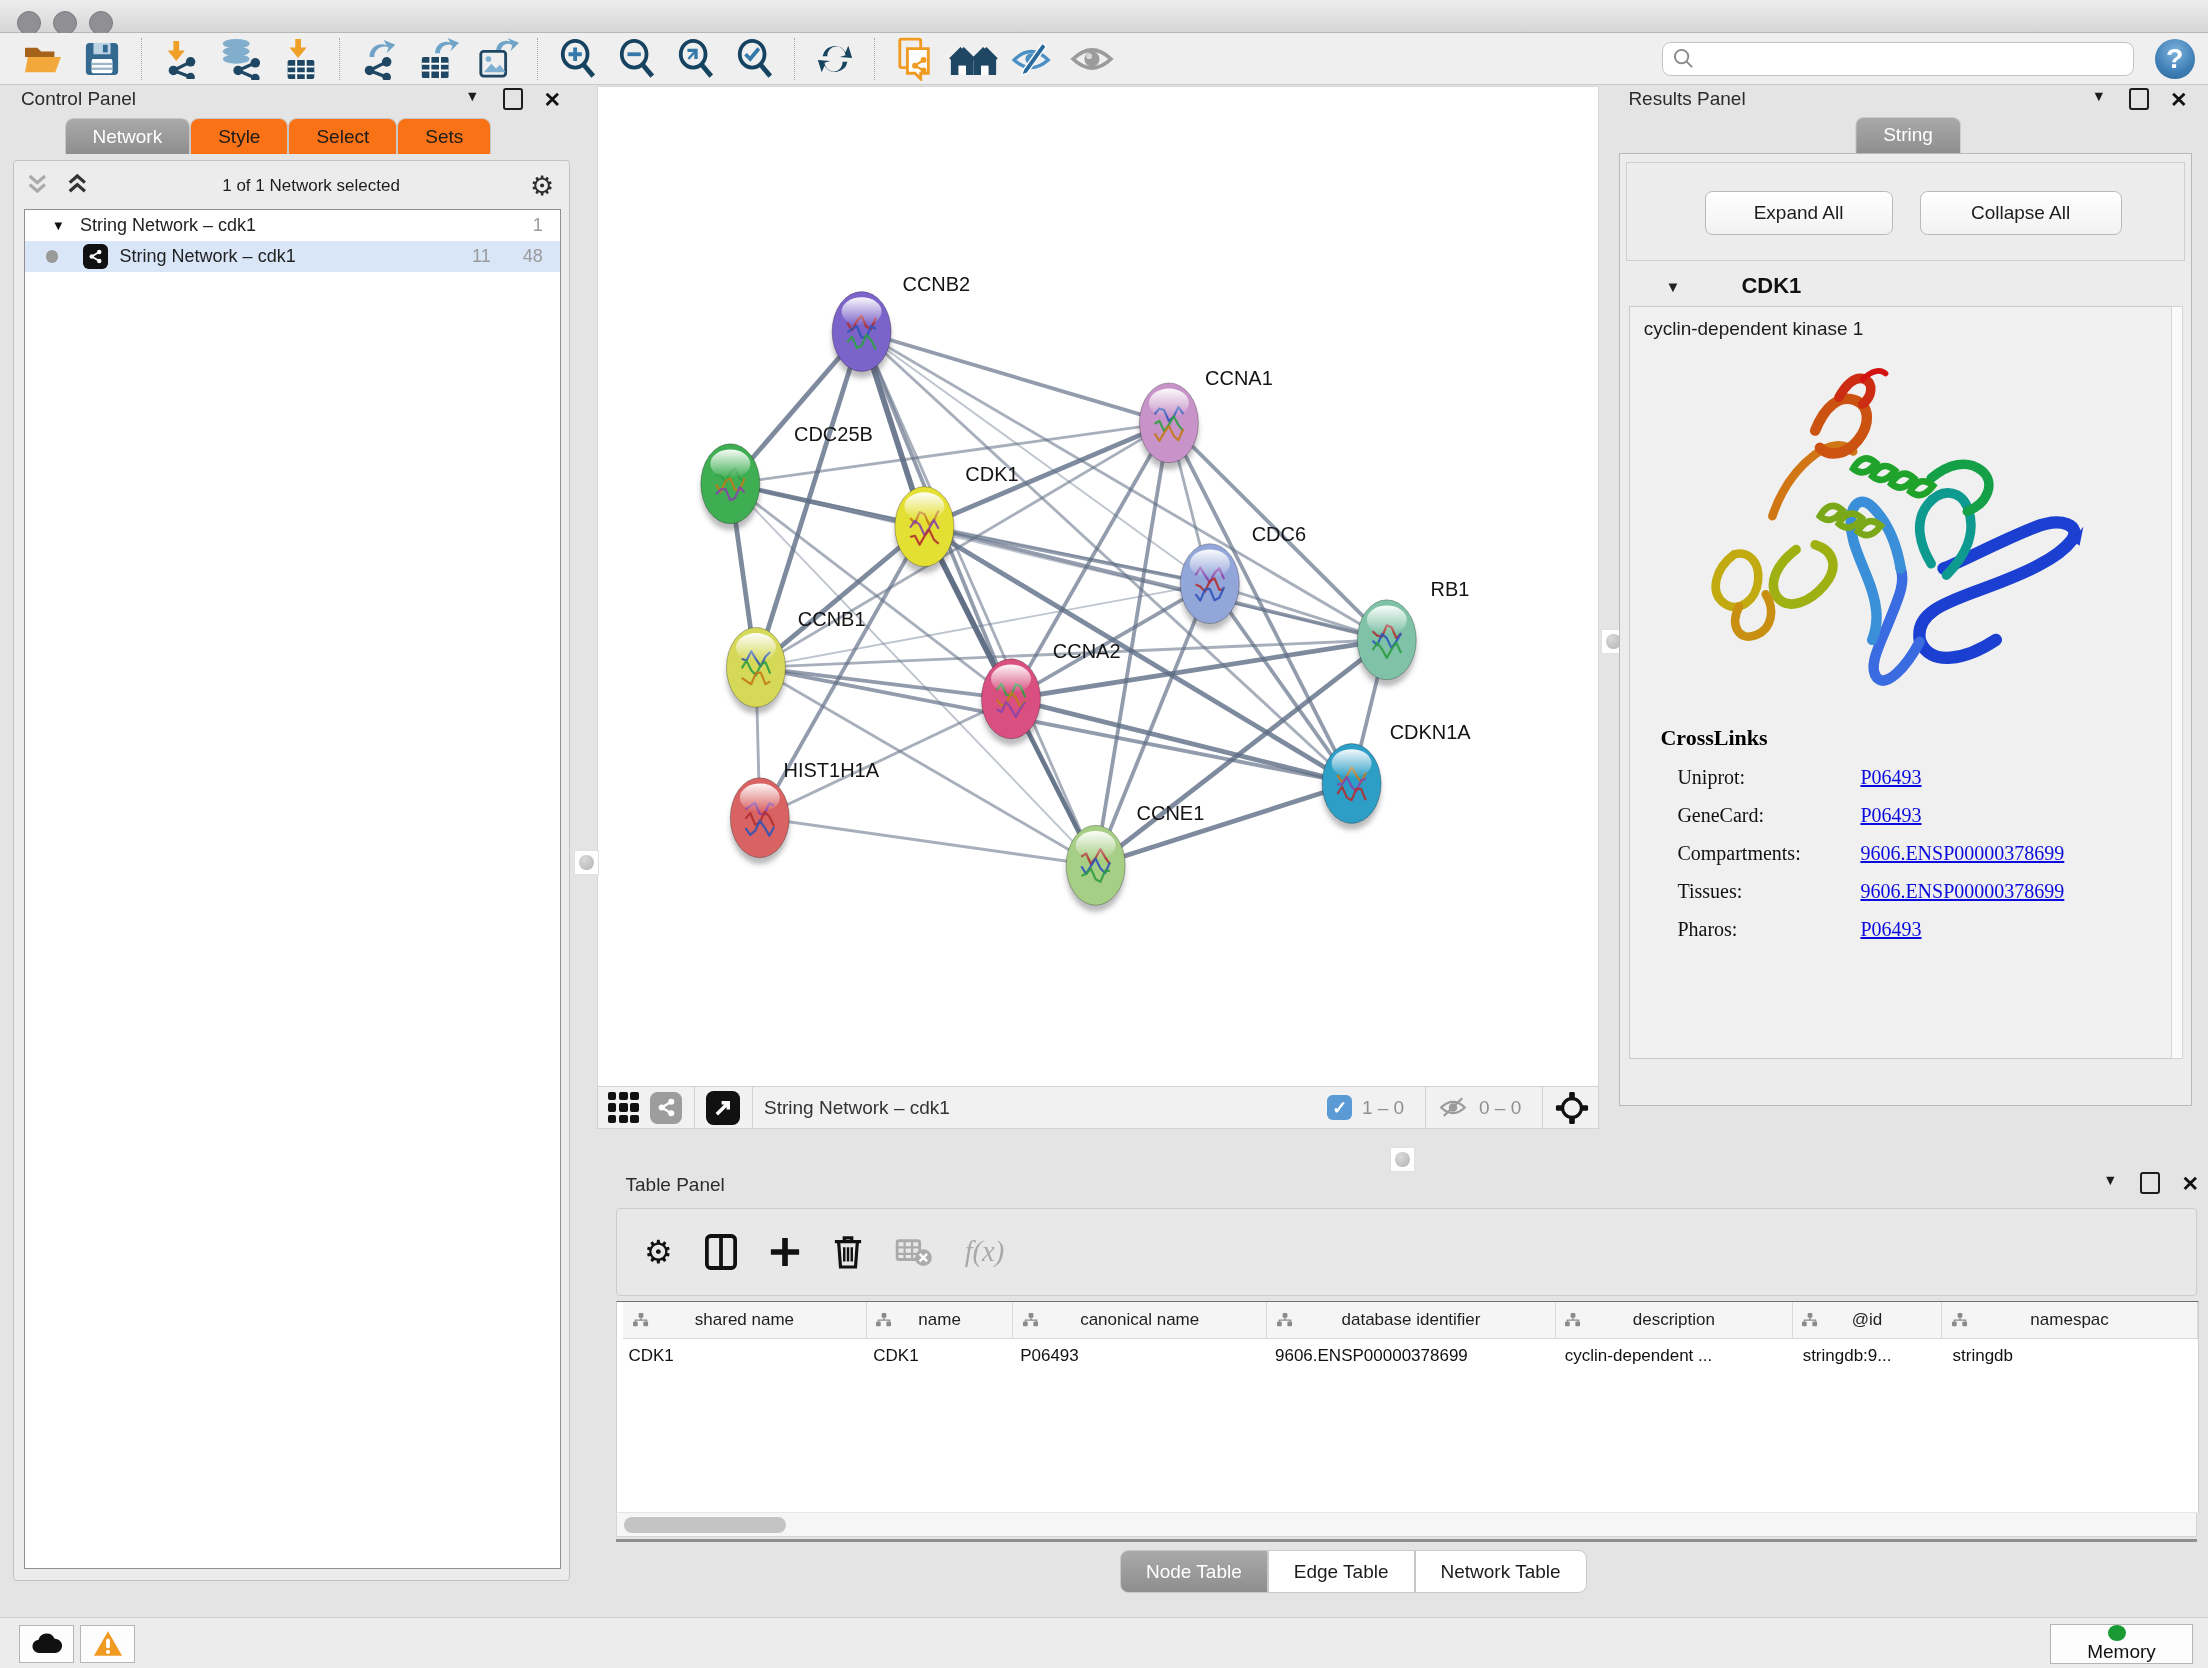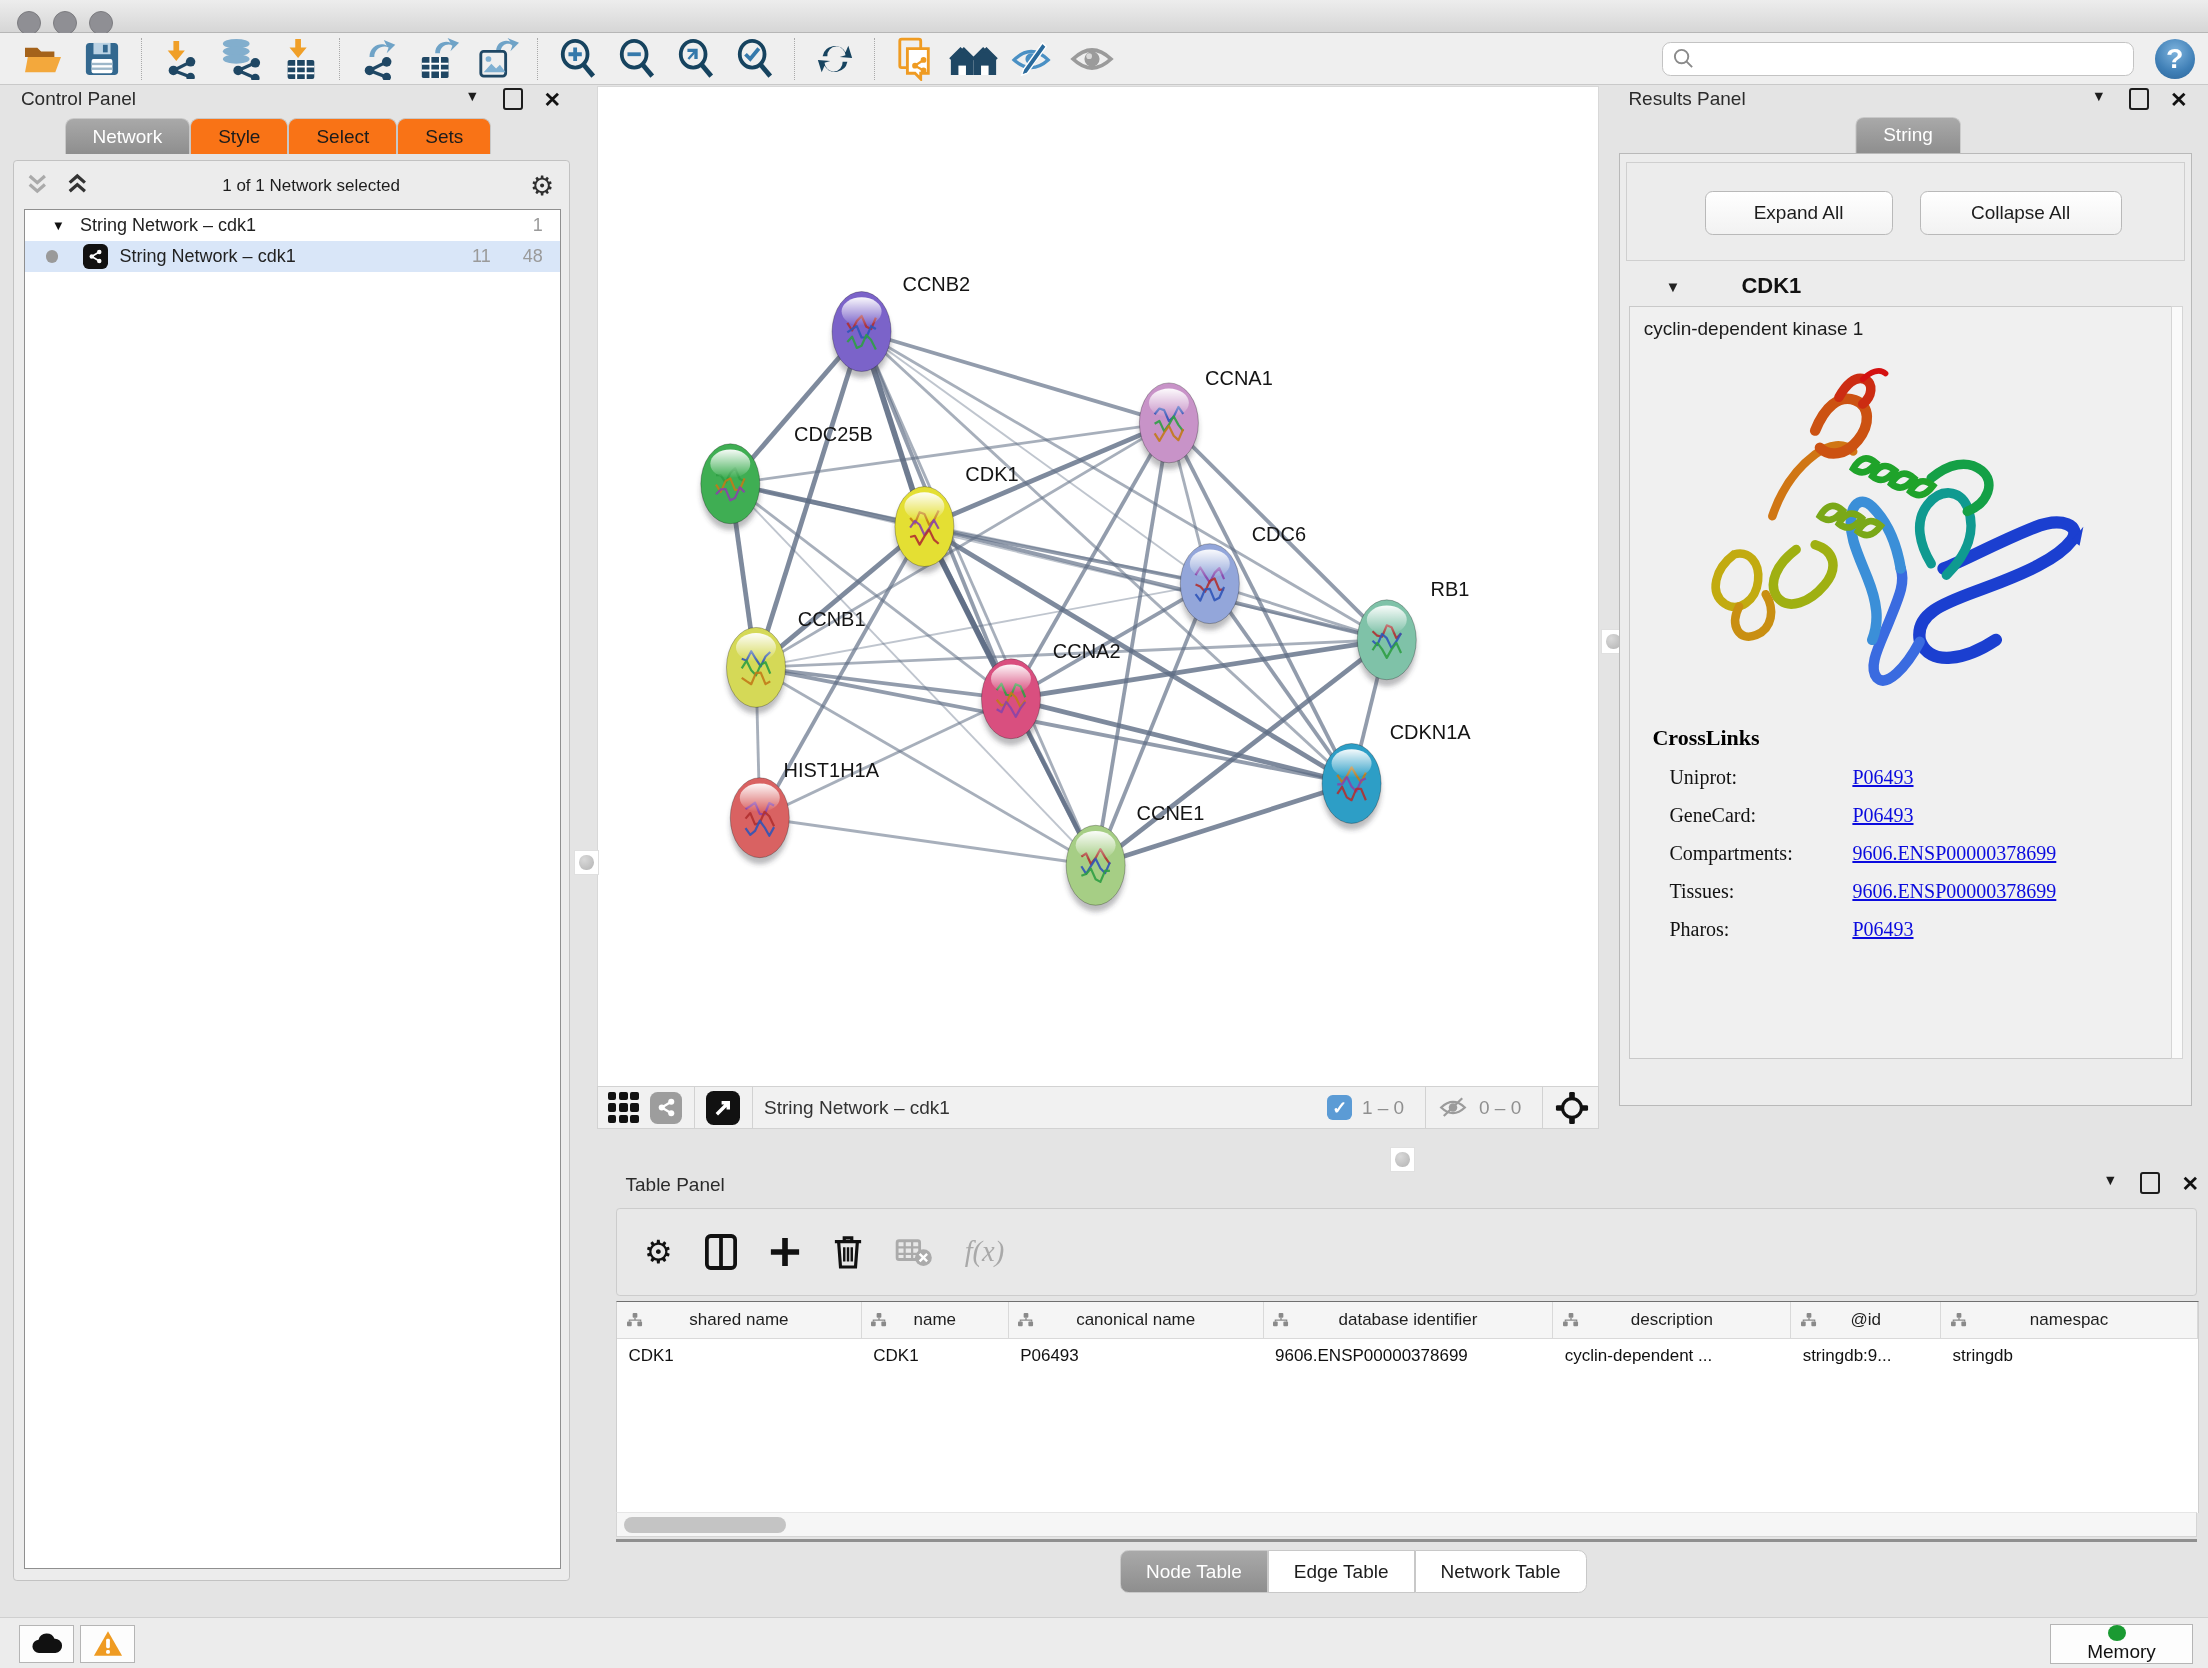--- a/index.html
+++ b/index.html
@@ -90,39 +90,39 @@
   .rbtn{position:absolute;top:28.5px;height:42px;border:1px solid #b9b9b9;border-radius:7.6px;
     background:linear-gradient(#ffffff,#f2f2f2);font-size:19px;color:#1c1c1c;
     display:flex;align-items:center;justify-content:center;}
   #rp-section-head{position:absolute;left:5.7px;top:112px;width:557px;height:40px;
     display:flex;align-items:center;}
   #rp-section-title{font-size:22px;font-weight:bold;color:#111;margin-left:61px;}
   #rp-body{position:absolute;left:9.5px;top:152px;width:550px;height:751px;
     background:#f0f0f0;border:1px solid #c9c9c9;}
   #rp-desc{position:absolute;left:13.3px;top:11.4px;font-size:19px;color:#1b1b1b;}
   #rp-protein{position:absolute;left:52px;top:57px;}
-  #rp-cross{position:absolute;left:22px;top:418px;width:514px;
+  #rp-cross{position:absolute;left:30px;top:418px;width:514px;
     font-family:"Liberation Serif",serif;}
   #rp-cross-title{font-size:22px;font-weight:bold;color:#000;}
   .clrow{display:flex;margin-top:15px;font-size:20px;}
   .cllabel{width:200px;color:#111;padding-left:17px;box-sizing:border-box;}
   .cllink{color:#0b0bde;text-decoration:underline;}
   #rp-scroll{position:absolute;right:7.6px;top:152px;width:10.5px;height:751px;
     background:#fafafa;border:1px solid #d5d5d5;}
 
   
   #table-panel{left:616px;top:1170px;width:1583px;height:434px;}
   #tp-title{position:absolute;left:9.5px;top:3.8px;font-size:19px;color:#2b2b2b;}
   #tp-toolbar{position:absolute;left:0;top:38px;width:1581px;height:88px;background:#e8e8e8;
     border:1px solid #cccccc;border-radius:3.8px;display:flex;align-items:center;padding-left:27px;box-sizing:border-box;}
   .tpico{margin-right:32px;display:flex;align-items:center;}
   #tp-fx{font-family:"Liberation Serif",serif;font-style:italic;font-size:28.5px;color:#a9a9a9;}
   #tp-table{position:absolute;left:0;top:131px;width:1581px;height:211px;background:#fff;
     border-top:1.9px solid #6f6f6f;border-left:1px solid #cfcfcf;border-right:1px solid #cfcfcf;overflow:hidden;}
-  #tp-hrow{display:flex;height:36px;background:#f5f5f5;border-bottom:1px solid #d9d9d9;}
+  #tp-hrow{display:flex;height:36px;background:#f5f5f5;border-bottom:1px solid #d9d9d9;margin-left:6px;}
   .hcell{position:relative;display:flex;align-items:center;justify-content:center;
     border-right:1px solid #d9d9d9;font-size:17px;color:#1e1e1e;box-sizing:border-box;overflow:hidden;white-space:nowrap;}
   .hcell svg{position:absolute;left:9.5px;}
   .drow{display:flex;height:34px;}
   .dcell{padding-left:11.4px;display:flex;align-items:center;font-size:17px;color:#111;
     box-sizing:border-box;overflow:hidden;white-space:nowrap;}
   #tp-scroll{position:absolute;left:0;top:342px;width:1581px;height:25px;background:#f6f6f6;
     border:1px solid #d5d5d5;border-top:1px solid #e6e6e6;box-sizing:border-box;}
   #tp-thumb{position:absolute;left:6.7px;top:3.8px;width:162px;height:16px;border-radius:8.6px;background:#c4c4c4;}
   #tp-bottom-line{position:absolute;left:0;top:369px;width:1581px;height:2.9px;background:#8f8f8f;}

